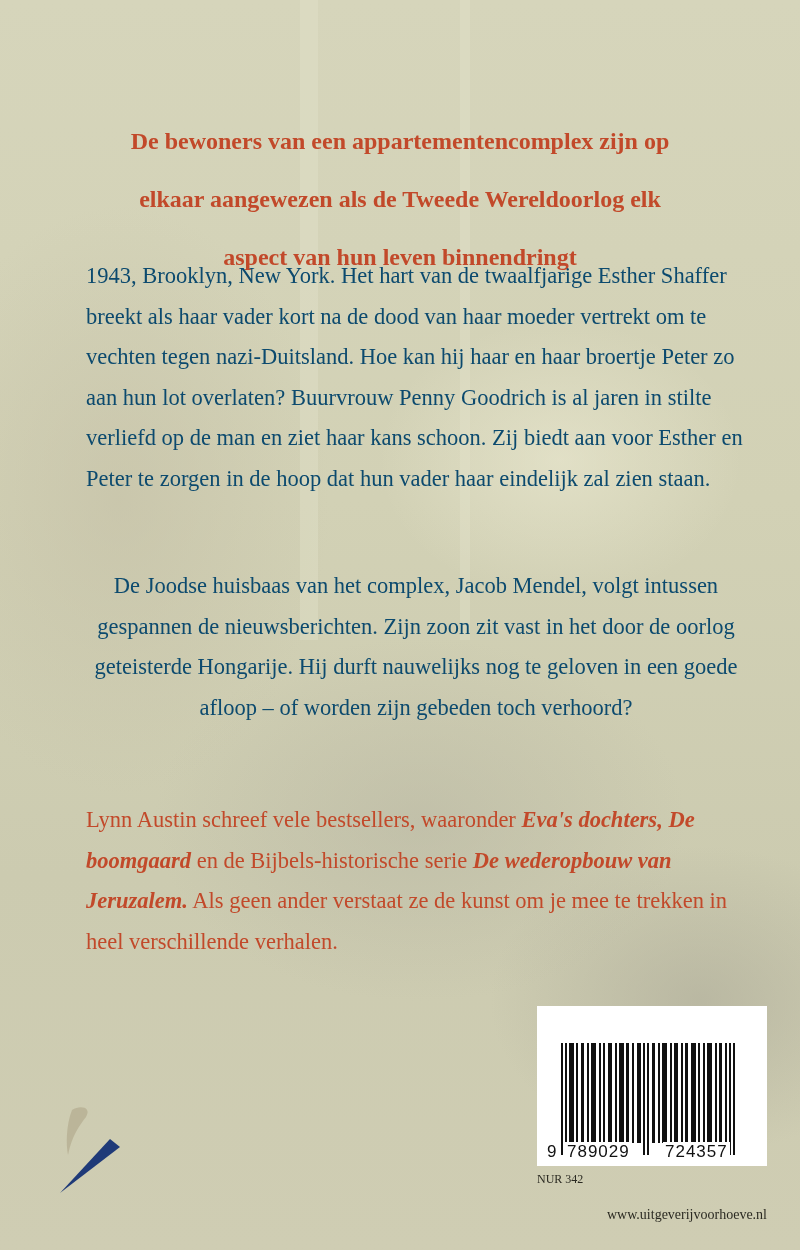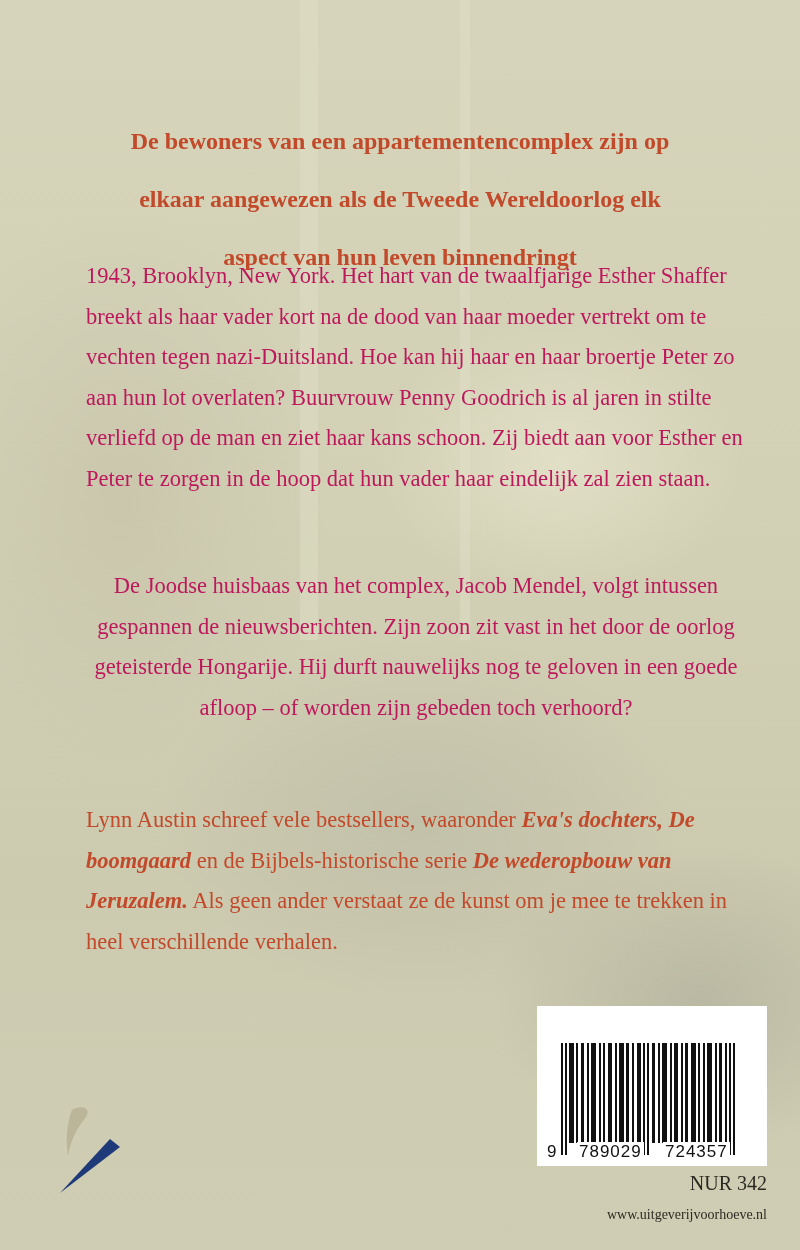--- a/index.html
+++ b/index.html
@@ -18,46 +18,46 @@
       linear-gradient(180deg, #d6d5bb 0%, #d2d1b5 40%, #cccbb0 70%, #cfcdb3 100%);
   }
   .bg .stripe { position: absolute; top: 0; height: 640px; width: 18px; background: rgba(230,228,205,0.35); }
   .tagline {
     position: absolute; left: 110px; top: 112px; width: 580px;
     text-align: center; color: #c2492a; font-weight: bold;
     font-size: 24px; line-height: 58px;
   }
   .para {
     position: absolute; left: 86px; width: 660px;
-    color: #be185d; font-size: 22.5px; line-height: 40.5px;
+    color: #0c4a6e; font-size: 22.5px; line-height: 40.5px;
   }
   .p1 { top: 256px; }
   .p2 { top: 566px; text-align: center; }
   .p3 { top: 800px; color: #c2492a; }
   .p3 em { font-style: italic; font-weight: bold; }
   .barcode-box {
     position: absolute; left: 537px; top: 1006px; width: 230px; height: 160px;
     background: #ffffff;
   }
   .isbn-text {
     position: absolute; left: 0; right: 0; top: 10px; text-align: center;
     font-family: "Liberation Sans", "DejaVu Sans", sans-serif; font-size: 17px; color: #111;
     letter-spacing: -0.2px;
   }
   .bars { position: absolute; left: 24px; top: 37px; width: 180px; height: 112px; }
   .ean-left-digit, .ean-group1, .ean-group2 {
     position: absolute; bottom: 4px; font-family: "Liberation Sans", "DejaVu Sans", sans-serif;
     font-size: 17px; color: #111; background: #fff; padding: 0 2px;
   }
   .ean-left-digit { left: 8px; }
-  .ean-group1 { left: 40px; letter-spacing: 1px; }
+  .ean-group1 { left: 28px; letter-spacing: 1px; }
   .ean-group2 { left: 126px; letter-spacing: 1px; }
   .nur {
-    position: absolute; left: 537px; top: 1172px; width: 230px; text-align: right;
-    font-size: 20px; color: #2b2a22;
+    position: absolute; left: 537px; top: 1172px; width: 230px; text-align: left;
+    font-size: 12px; color: #2b2a22;
   }
   .website {
     position: absolute; left: 537px; top: 1199px; width: 230px; text-align: right;
     font-size: 14px; color: #2b2a22; margin-top: 8px;
   }
   .logo { position: absolute; left: 60px; top: 1105px; width: 240px; height: 90px; }
   .logo-text {
     position: absolute; left: 77px; top: 34px; font-style: italic;
     font-size: 30px; color: #1f3a78;
   }

